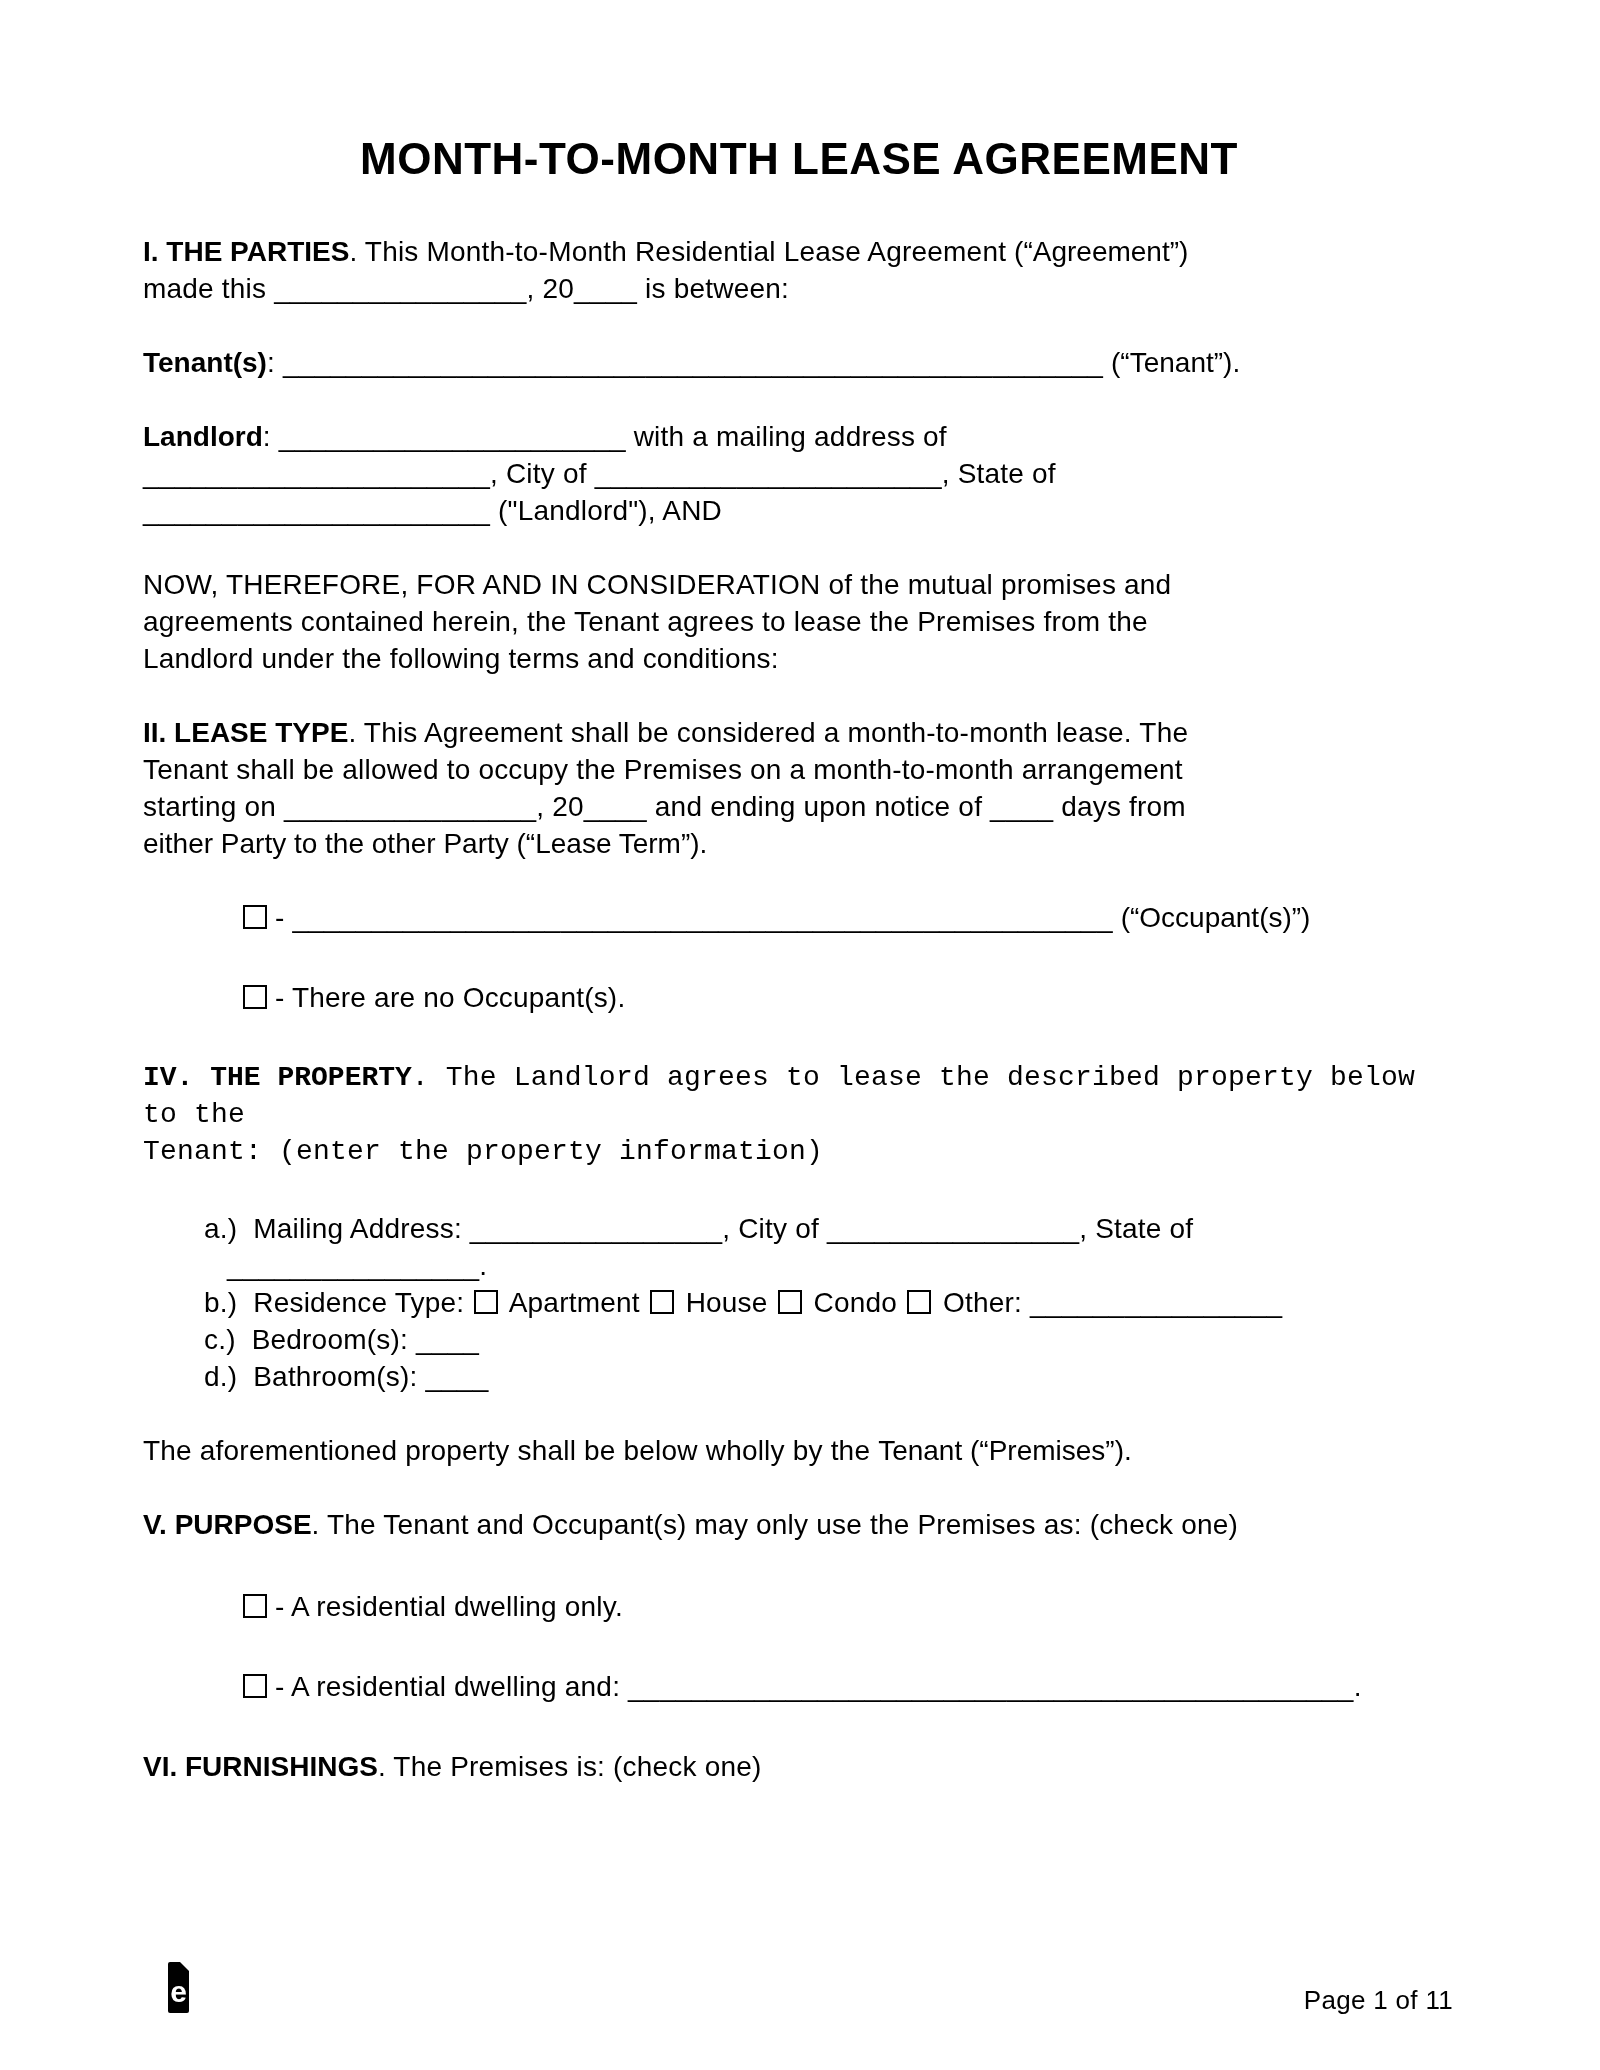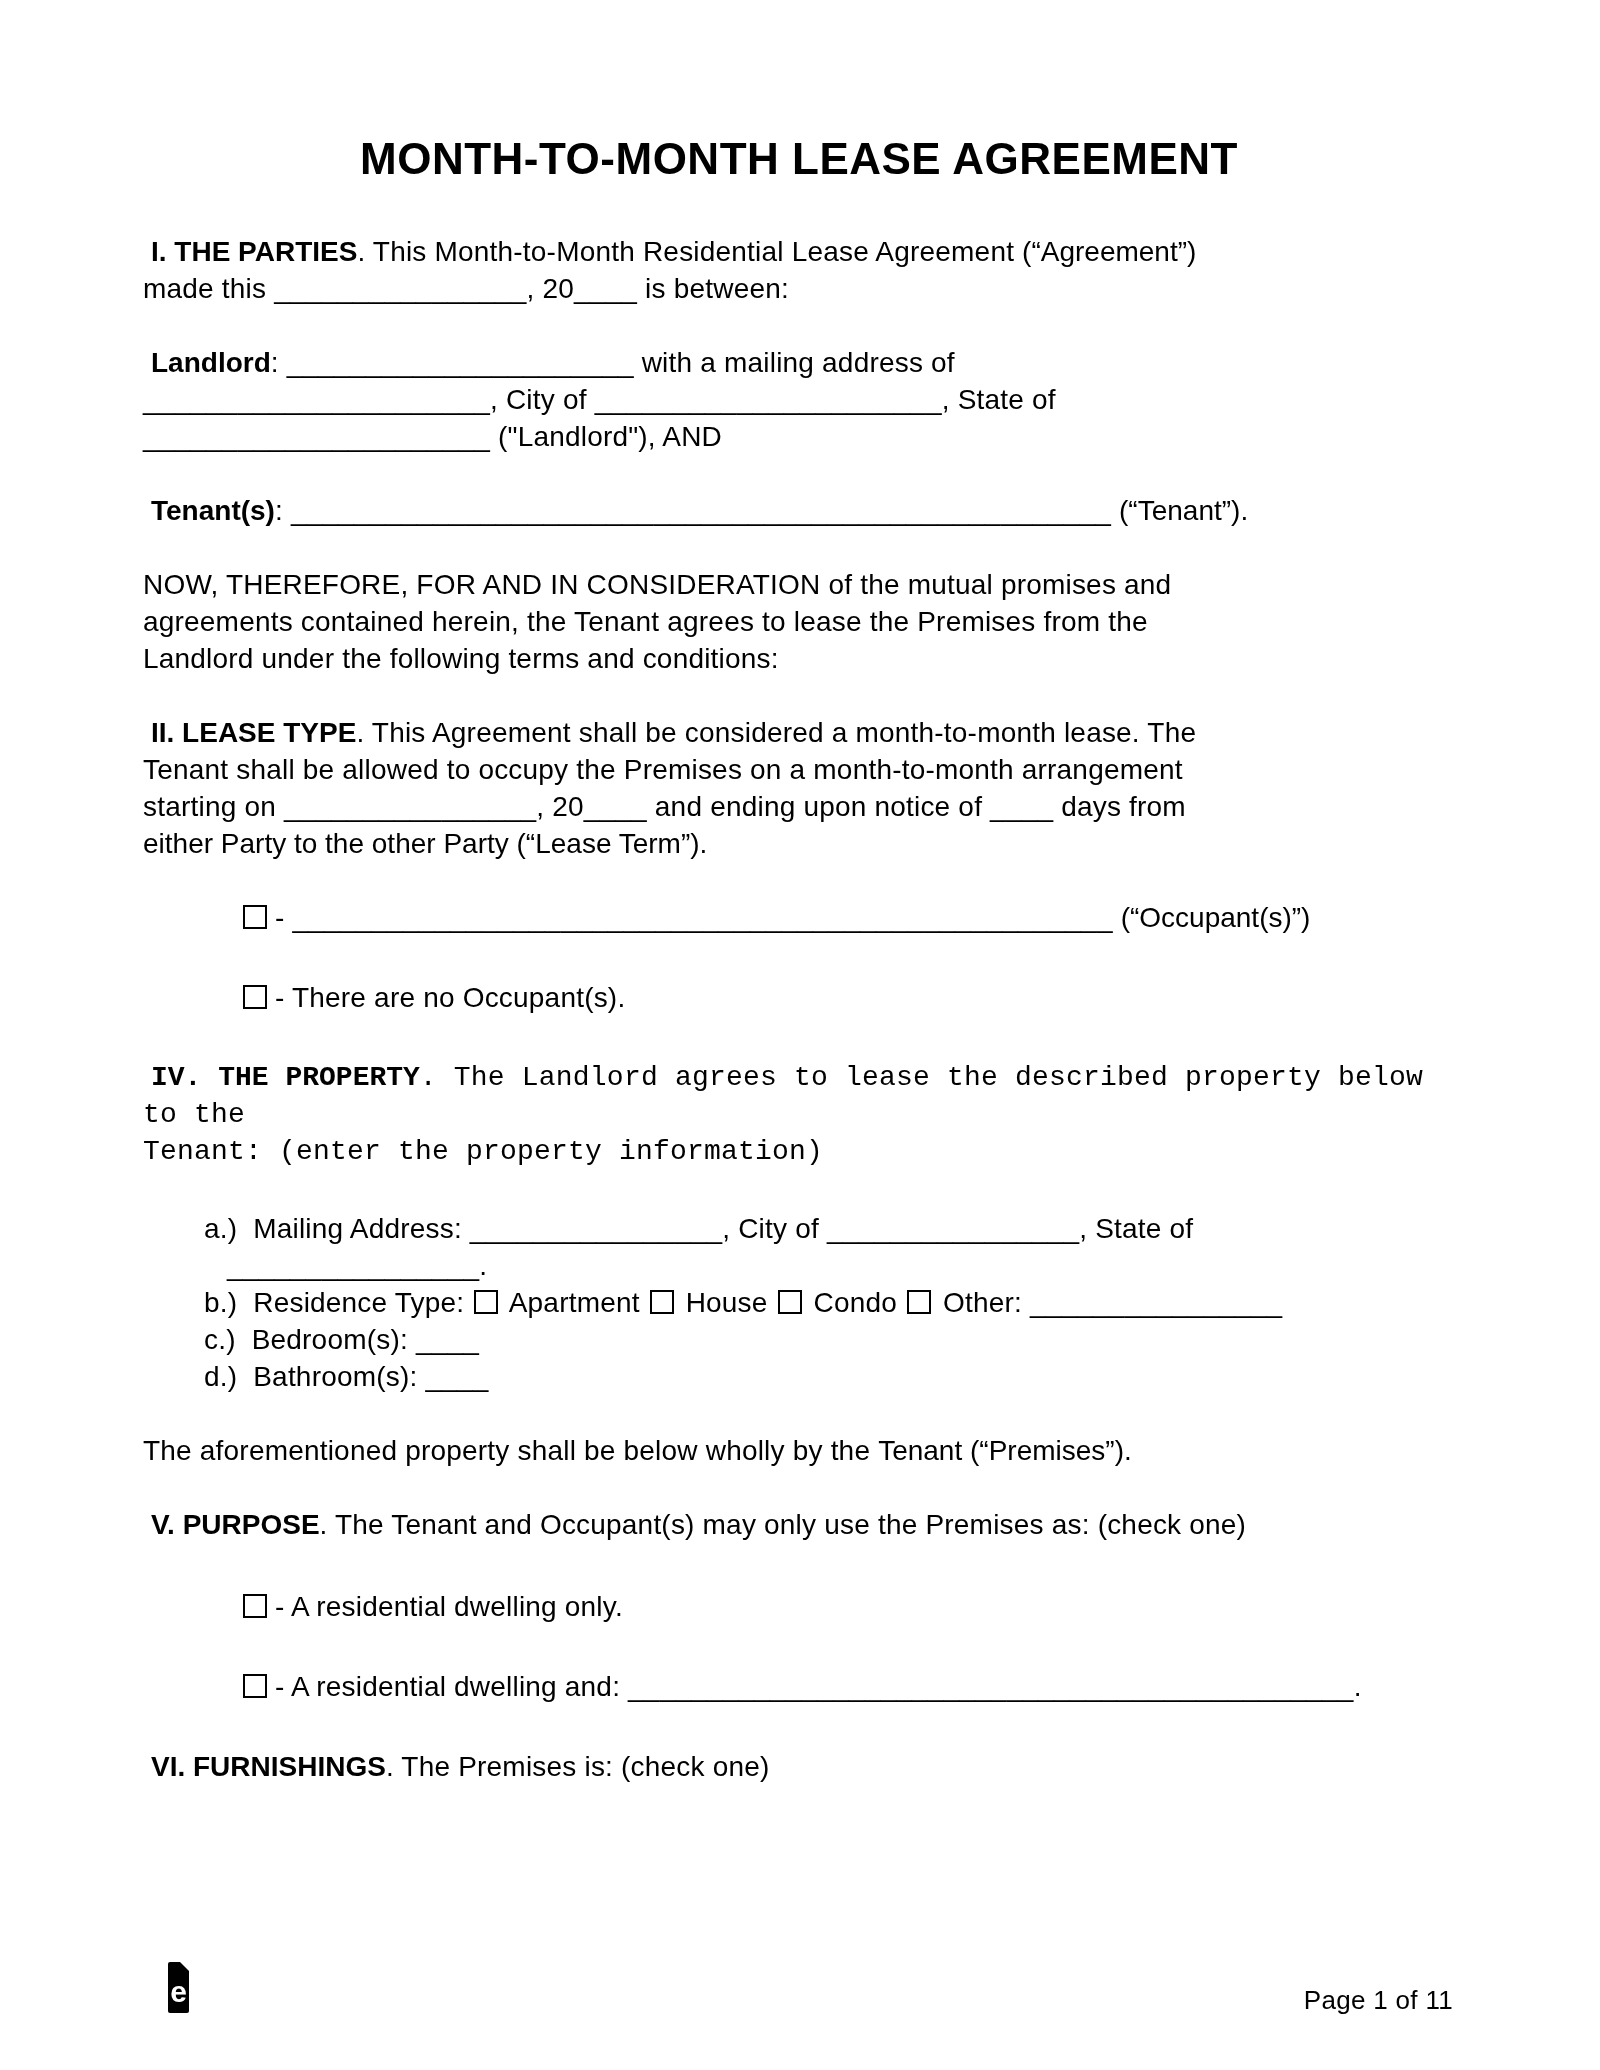--- a/index.html
+++ b/index.html
@@ -20,21 +20,21 @@
     font-size:44px;
     line-height:48px;
     font-weight:bold;
     letter-spacing:0.5px;
   }
   p { margin:0 0 37px 0; white-space:pre-wrap; }
   p.opt { margin:0 0 43px 100px; }
   p.prelist { margin-bottom:40px;font-family:Liberation Mono, monospace; }
   p.prechk { margin-bottom:45px; }
   p.props { margin-left:61px; }
-  .hd { font-weight:bold;margin-left:8px; }
+  .hd { font-weight:bold; }
   
   .c { letter-spacing:0.2px; }
   
   .a { letter-spacing:0px; }
   .pad { padding-left:23px; }
   .cb {
     display:inline-block;
     width:20px; height:20px;
     border:2px solid #000;
     vertical-align:-2px;
@@ -72,23 +72,23 @@
 </style>
 </head>
 <body>
 
 <div class="page">
 
   <h1 class="title">MONTH-TO-MONTH LEASE AGREEMENT</h1>
 
   <p><span class="hd">I. THE PARTIES</span><span class="c">. This Month-to-Month Residential Lease Agreement </span><span class="a">(“Agreement”)</span><br><span class="c">made this ________________, 20____ is between:</span></p>
 
+  <p><span class="hd">Tenant(s)</span><span class="c">: ____________________________________________________ </span><span class="a">(“Tenant”).</span></p>
+
   <p><span class="hd">Landlord</span><span class="c">: ______________________ with a mailing address of</span><br><span class="c">______________________, City of ______________________, State of</span><br><span class="c">______________________ ("Landlord"), AND</span></p>
-
-  <p><span class="hd">Tenant(s)</span><span class="c">: ____________________________________________________ </span><span class="a">(“Tenant”).</span></p>
 
 
   <p><span class="c">NOW, THEREFORE, FOR AND IN CONSIDERATION of the mutual promises and</span><br><span class="c">agreements contained herein, the Tenant agrees to lease the Premises from the</span><br><span class="c">Landlord under the following terms and conditions:</span></p>
 
   <p><span class="hd">II. LEASE TYPE</span><span class="c">. This Agreement shall be considered a month-to-month lease. The</span><br><span class="c">Tenant shall be allowed to occupy the Premises on a month-to-month arrangement</span><br><span class="c">starting on ________________, 20____ and ending upon notice of ____ days from</span><br><span class="a">either Party to the other Party (“Lease Term”).</span></p>
 
 
   <p class="opt"><span class="cb"></span><span class="c">- ____________________________________________________ </span><span class="a">(“Occupant(s)”)</span></p>
 
   <p class="opt"><span class="cb"></span><span class="c">- There are no Occupant(s).</span></p>

